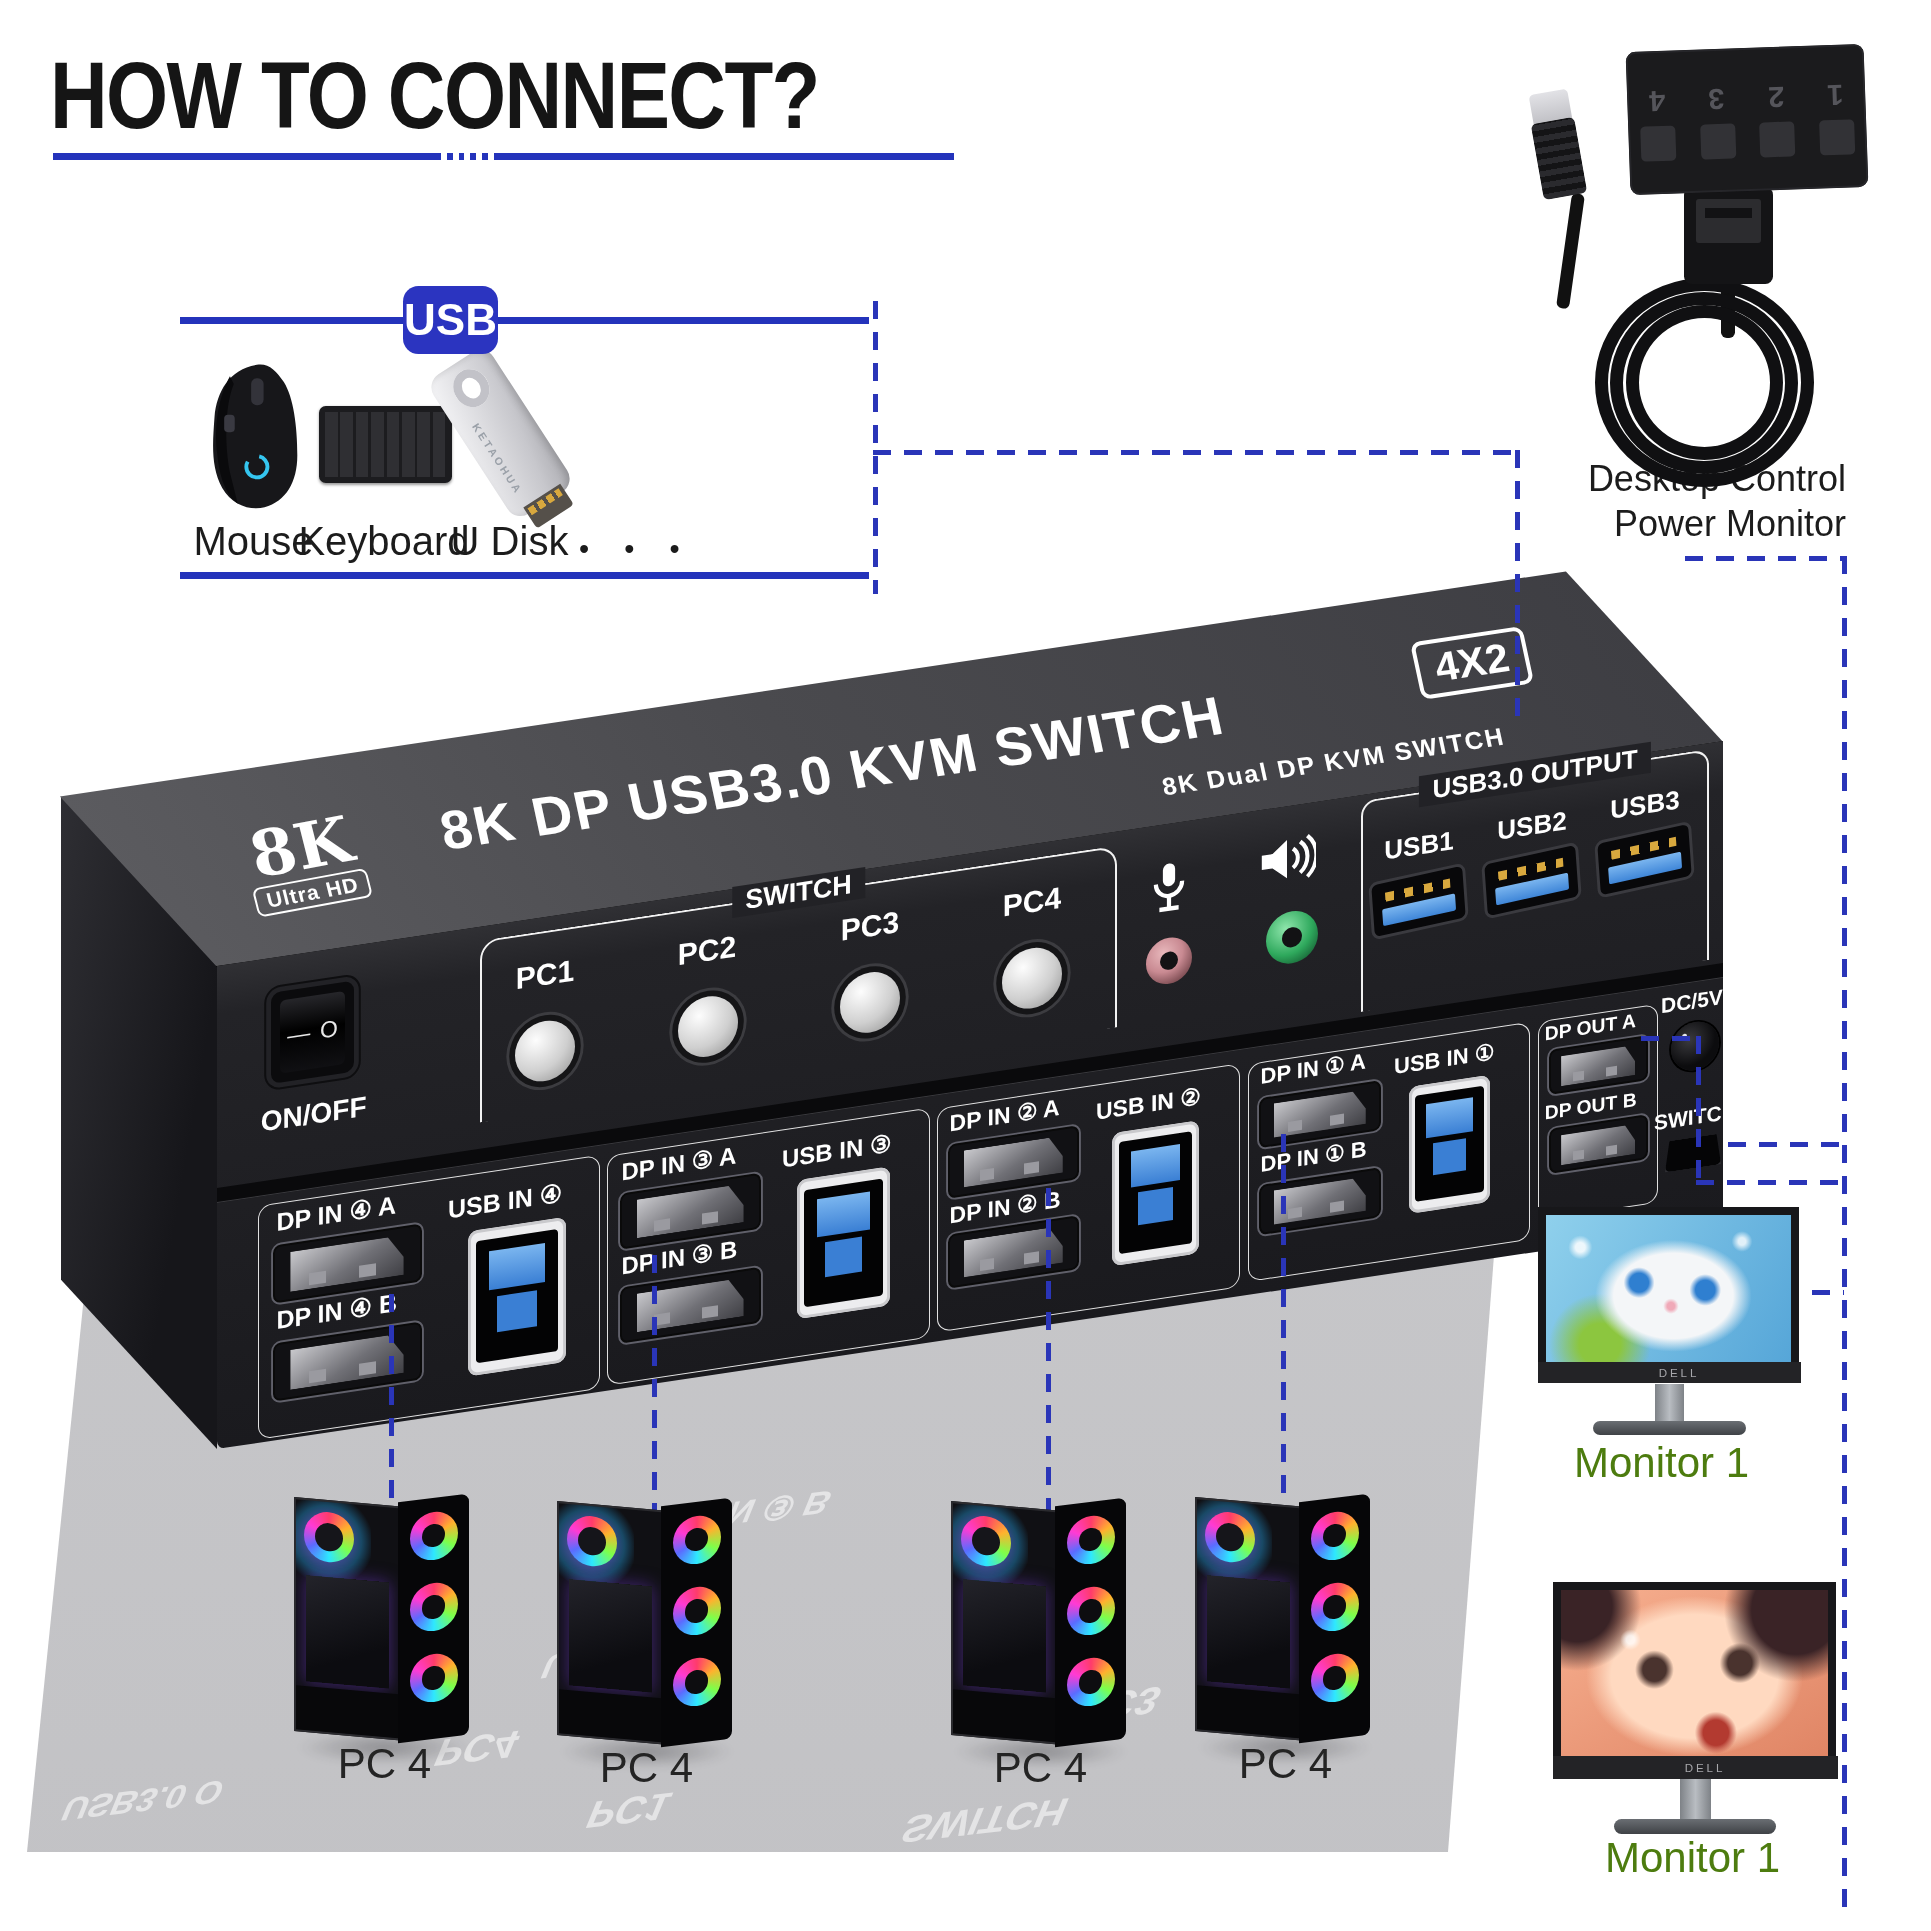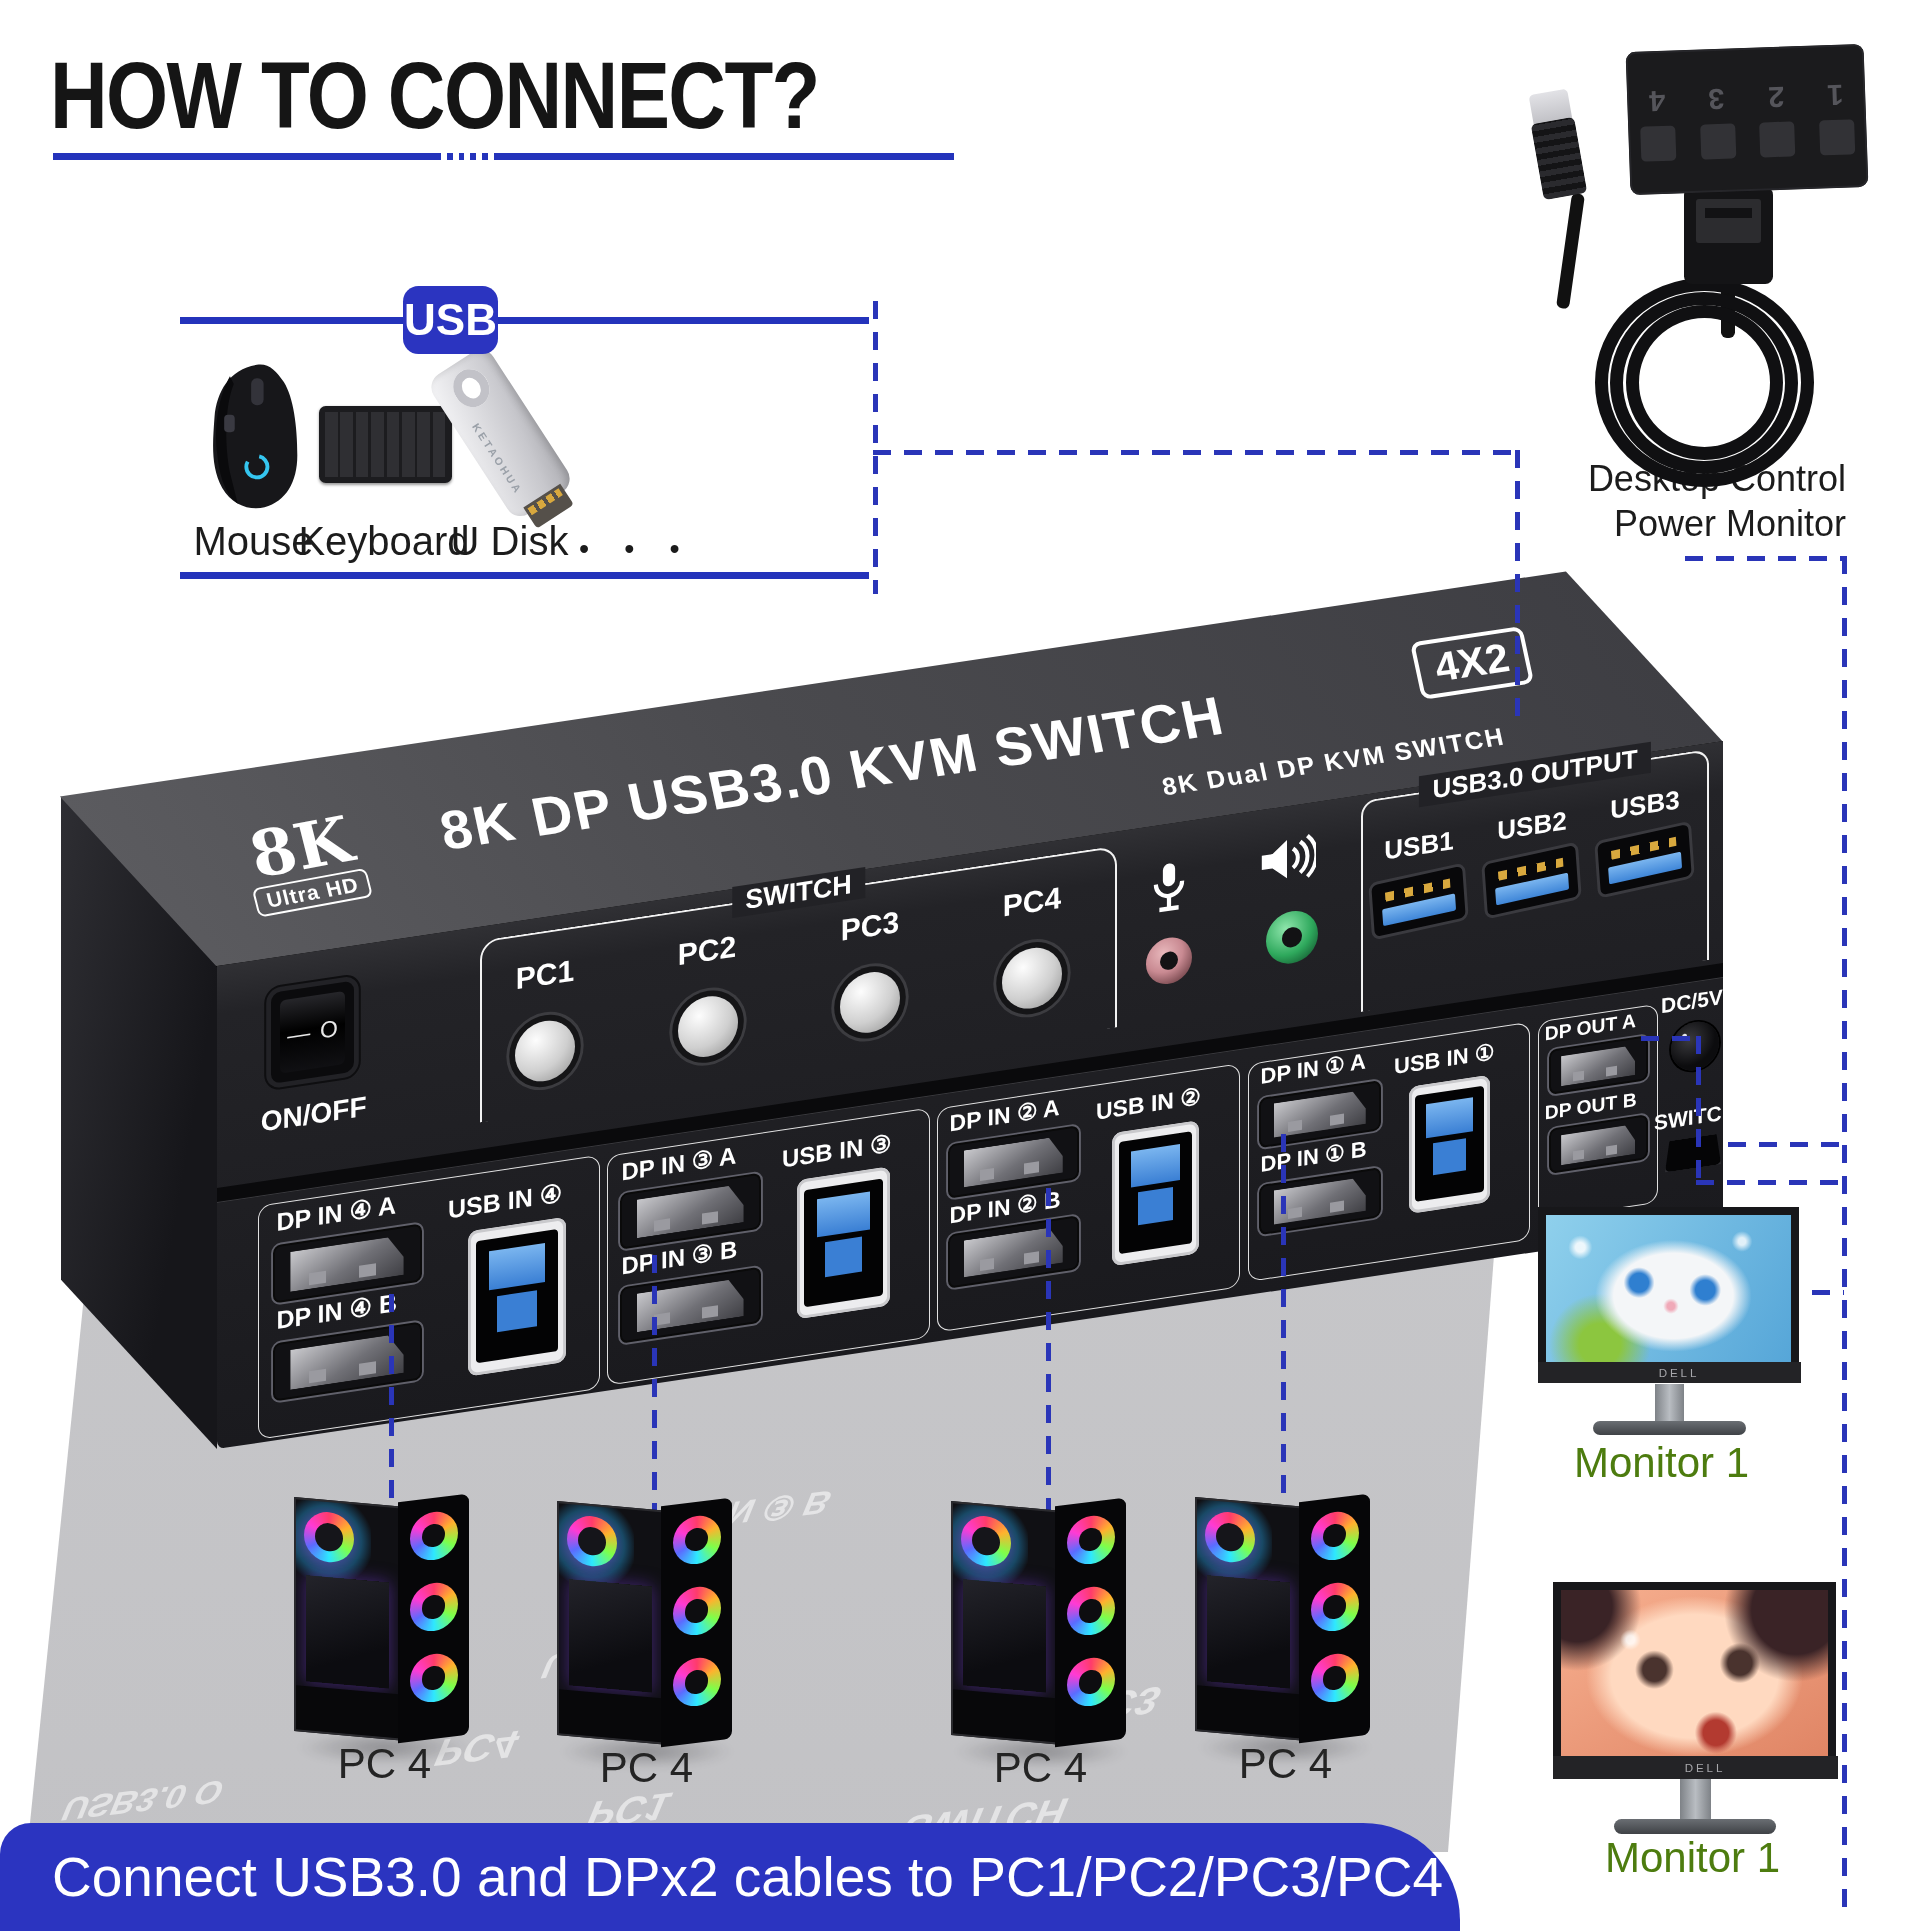--- a/index.html
+++ b/index.html
@@ -512,18 +512,15 @@
   <div class="monitor">
     <div class="screen m2art" style="left:1553px;top:1582px;width:267px;height:166px;"></div>
     <div class="chin" style="left:1553px;top:1756px;width:285px;height:23px;">
         <span>DELL</span>
       </div>
     <div class="neck" style="left:1680px;top:1779px;width:31px;height:42px;"></div>
     <div class="mbase" style="left:1614px;top:1819px;width:162px;height:14.5px;"></div>
   </div>
   <div class="mlabel" style="left:1605px;top:1834px;">Monitor 1</div>
 
-  <div class="banner">
-    <span>Connect USB3.0 and DPx2 cables to PC1/PC2/PC3/PC4</span>
-  </div>
 
 </div>
 
 
 </body></html>

